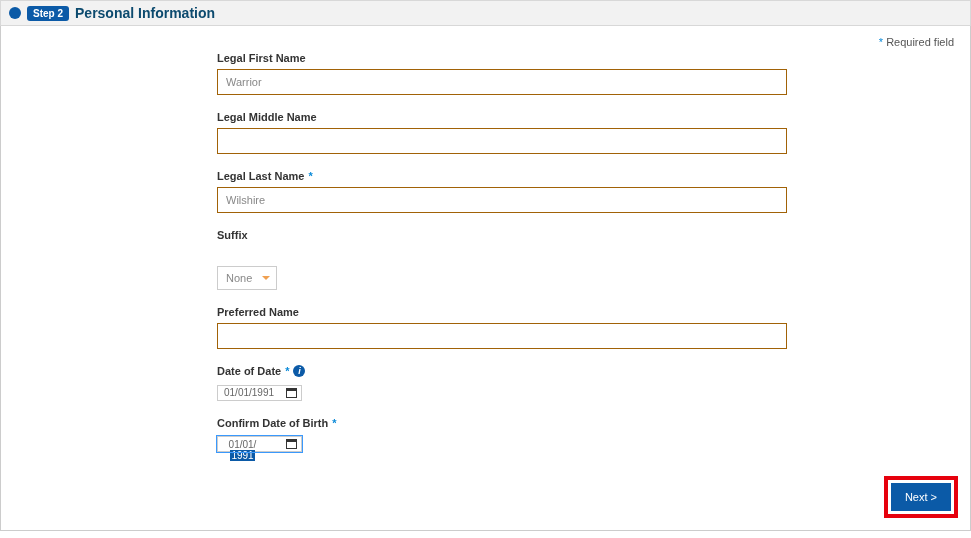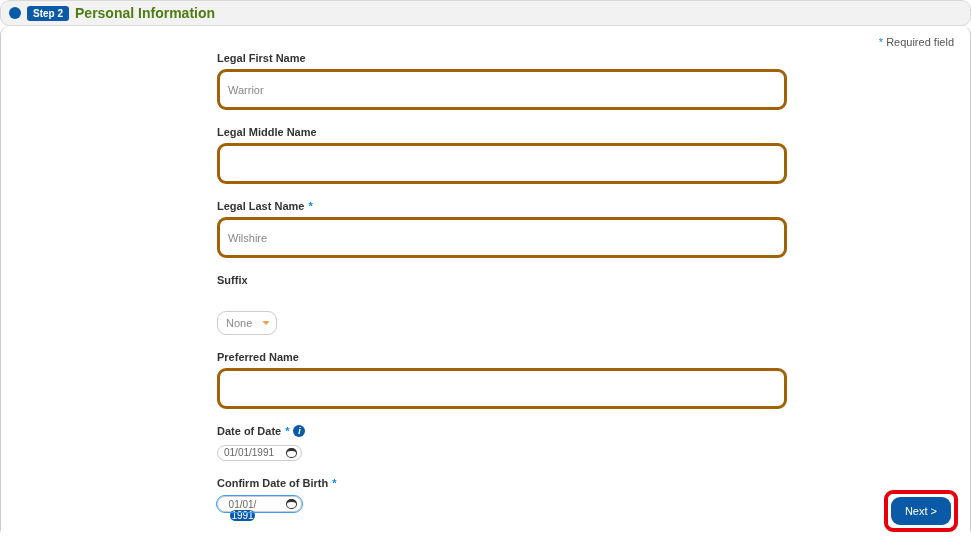--- a/index.html
+++ b/index.html
@@ -1,15 +1,15 @@
 <!DOCTYPE html>
 <html><head>
   <meta charset="utf-8">
   <style>
-    * { box-sizing: border-box; margin: 0; padding: 0; border-radius: 9px; }
+    * { box-sizing: border-box; margin: 0; padding: 0; }
     body { font-family: -apple-system, BlinkMacSystemFont, "Segoe UI", Arial, sans-serif; background: #fff; width: 971px; height: 538px; overflow: hidden; }
     
     .header-bar {
       background: #f2f2f2;
       border: 1px solid #d8d8d8;
       padding: 4px 8px;
       display: flex;
       align-items: center;
       gap: 6px;
     }
@@ -21,21 +21,21 @@
     }
     .step-badge {
       background: #0b5aa7;
       color: #fff;
       font-size: 10px;
       font-weight: 600;
       padding: 2px 6px;
       border-radius: 3px;
     }
     .header-title {
-      color: #4d7c0f;
+      color: #0c4a6e;
       font-size: 14px;
       font-weight: 600;
     }
     
     .content-wrap {
       border: 1px solid #ccc;
       border-top: none;
       padding: 10px 16px 16px 16px;
       min-height: 505px;
       position: relative;
@@ -76,22 +76,22 @@
       font-size: 9px;
       font-weight: 700;
       display: inline-flex;
       align-items: center;
       justify-content: center;
       font-style: italic;
     }
     
     .text-input {
       width: 100%;
-      height: 41px;
-      border: 3px solid #a16207;
+      height: 26px;
+      border: 1px solid #a16207;
       padding: 3px 8px;
       font-size: 11px;
       color: #888;
       background: #fff;
     }
     
     .suffix-select {
       height: 24px;
       border: 1px solid #ccc;
       padding: 2px 22px 2px 8px;

